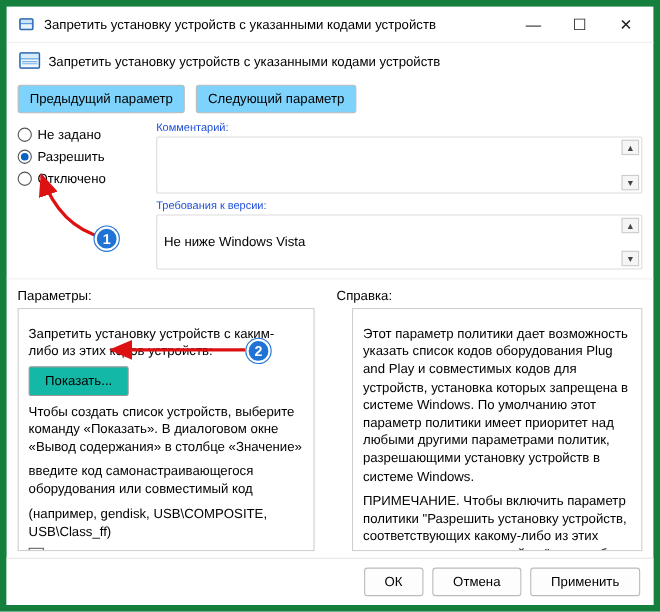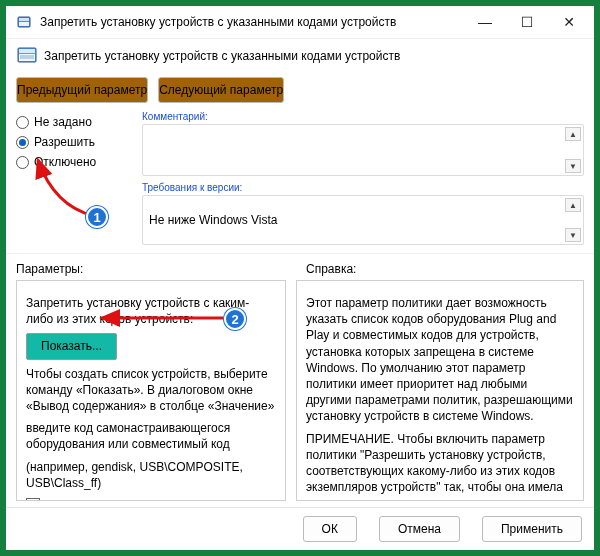--- a/index.html
+++ b/index.html
@@ -9,46 +9,46 @@
   .titlebar-icon { width:16px; height:16px; margin-right:8px; display:flex; align-items:center; justify-content:center;}
   .titlebar-icon svg { width:16px; height:16px;}
   .titlebar-title { flex:1; font-size:12px; color:#000;}
   .winbtns { display:flex; gap:24px; font-size:14px; color:#222; padding-right:6px;}
   .winbtn { width:18px; text-align:center; cursor:default;}
   .subtitle { display:flex; align-items:center; padding: 6px 10px 4px 10px; }
   .subtitle-icon { width:22px; height:22px; margin-right:6px; display:flex; align-items:center; justify-content:center;}
   .subtitle-icon svg {width:22px;height:22px;}
   .subtitle-text { font-size:12px; color:#000;}
   .nav-row { padding: 6px 10px; display:flex; gap:10px; }
-  .btn { border:1px solid #bbb; background:#a16207; padding:5px 0; border-radius:3px; font-size:12px; cursor:default;}
+  .btn { border:1px solid #bbb; background:#7dd3fc; padding:5px 10px; border-radius:3px; font-size:12px; cursor:default;}
   .section { padding: 0 10px 4px 10px; }
   .radio-area { display:flex; gap:6px; }
   .radio-col { width:120px; padding-top:0px;}
   .radio-row { display:flex; align-items:center; gap:5px; margin:6px 0;}
   .radio-circle { width:13px; height:13px; border:1px solid #555; border-radius:50%; display:inline-flex; align-items:center; justify-content:center; background:#fff;}
   .radio-dot { width:7px; height:7px; background:#0a63c2; border-radius:50%;}
   .radio-label { font-size:12px; color:#000;}
   .right-col { flex:1;}
   .field-label { font-size:10px; color:#1d4ed8; margin:2px 0 2px 0;}
   .textarea-box { border:1px solid #dcdcdc; background:#fff; height:52px; position:relative; border-radius:2px;}
   .textarea-req { border:1px solid #dcdcdc; background:#fff; height:50px; position:relative; border-radius:2px; display:flex; align-items:center; padding:4px 6px;}
   .spin-btns { position:absolute; right:2px; top:2px; bottom:2px; width:16px; display:flex; flex-direction:column; justify-content:space-between;}
   .spin-btn { width:16px; height:14px; border:1px solid #ccc; background:#f5f5f5; display:flex; align-items:center; justify-content:center; font-size:8px; color:#444;}
   .divider-row { padding:8px 28px 4px 10px; display:flex; gap:20px; align-items:center; border-top:1px solid #eee; margin-top:4px;}
   .sect-label { font-size:12px; color:#000;}
   .columns { display:flex; gap:10px; padding:0 10px 6px 10px; flex:1; min-height:0;}
   .col-box { border:1px solid #cfcfcf; background:#fff; padding:8px 9px; font-size:12px; line-height:1.35; overflow:hidden;}
   .col-left { width:270px; max-height:278px;}
-  .col-right { flex:1; max-height:278px; overflow:hidden;}
+  .col-right { flex:1; max-height:278px; overflow:hidden;margin-left:24px;}
   .col-left p, .col-right p { margin:6px 0;}
   .show-btn-row { display:flex; align-items:center; gap:10px; margin:6px 0;}
   .show-btn { border:1px solid #999; background:#14b8a6; padding:4px 14px; font-size:12px; border-radius:2px;}
   .chk-row { display:flex; align-items:flex-start; gap:6px; margin-top:6px;}
   .chk { width:14px; height:14px; border:1px solid #666; background:#fff; margin-top:1px; flex-shrink:0;}
-  .dlg-btns { border-top:1px solid #e5e5e5; padding:8px 12px; display:flex; justify-content:flex-end; gap:22px; background:#fff;}
+  .dlg-btns { border-top:1px solid #e5e5e5; padding:8px 12px; display:flex; justify-content:flex-end; gap:8px; background:#fff;}
   .dlg-btn { border:1px solid #bbb; background:#fdfdfd; padding:5px 18px; border-radius:3px; font-size:12px;}
   
   .annot { position:absolute; pointer-events:none; z-index:50;}
   .badge { width:22px; height:22px; border-radius:50%; background:#1e73d4; border:2px solid #fff; box-shadow:0 0 0 1px #1e73d4; color:#fff; font-weight:bold; font-size:13px; display:flex; align-items:center; justify-content:center;}
   .arrow-svg { position:absolute; }
 </style>
 </head>
 <body>
 
 <div class="window">

